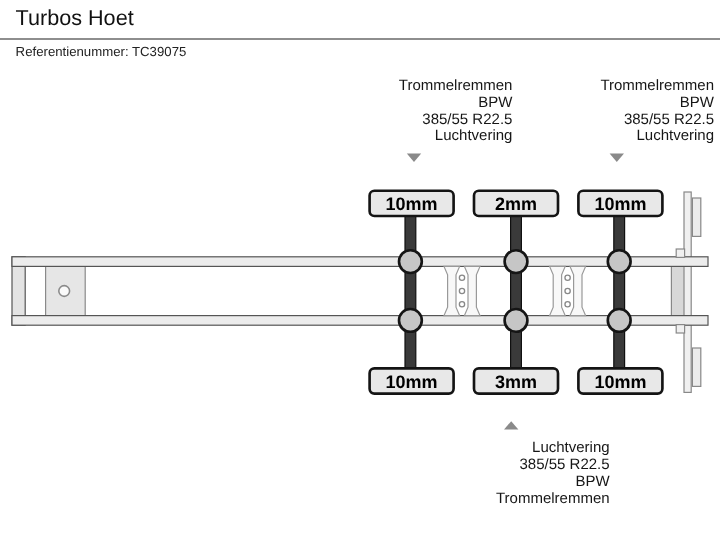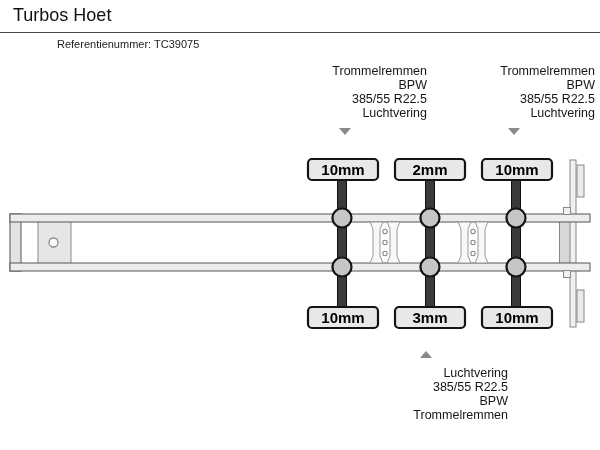--- a/index.html
+++ b/index.html
@@ -10,21 +10,21 @@
   .title {
     position:absolute; left:13px; top:5px;
     font-size:18px; font-weight:400; color:#111;
   }
   .divider {
     position:absolute; left:0; top:32px; width:600px; height:1px;
     background:#454545;
   }
   .refnum {
     position:absolute; left:13px; top:38px;
-    font-size:11px; color:#222;margin-left:44px;
+    font-size:11px; color:#222;
   }
   .diagram-svg { position:absolute; left:0; top:0; }
   .spec-block {
     position:absolute; width:160px; text-align:right;
     font-size:12.5px; line-height:14px; color:#161616;
   }
   .arrow-down {
     position:absolute; width:0; height:0;
     border-left:6.5px solid transparent; border-right:6.5px solid transparent;
     border-top:7px solid #8a8a8a;

